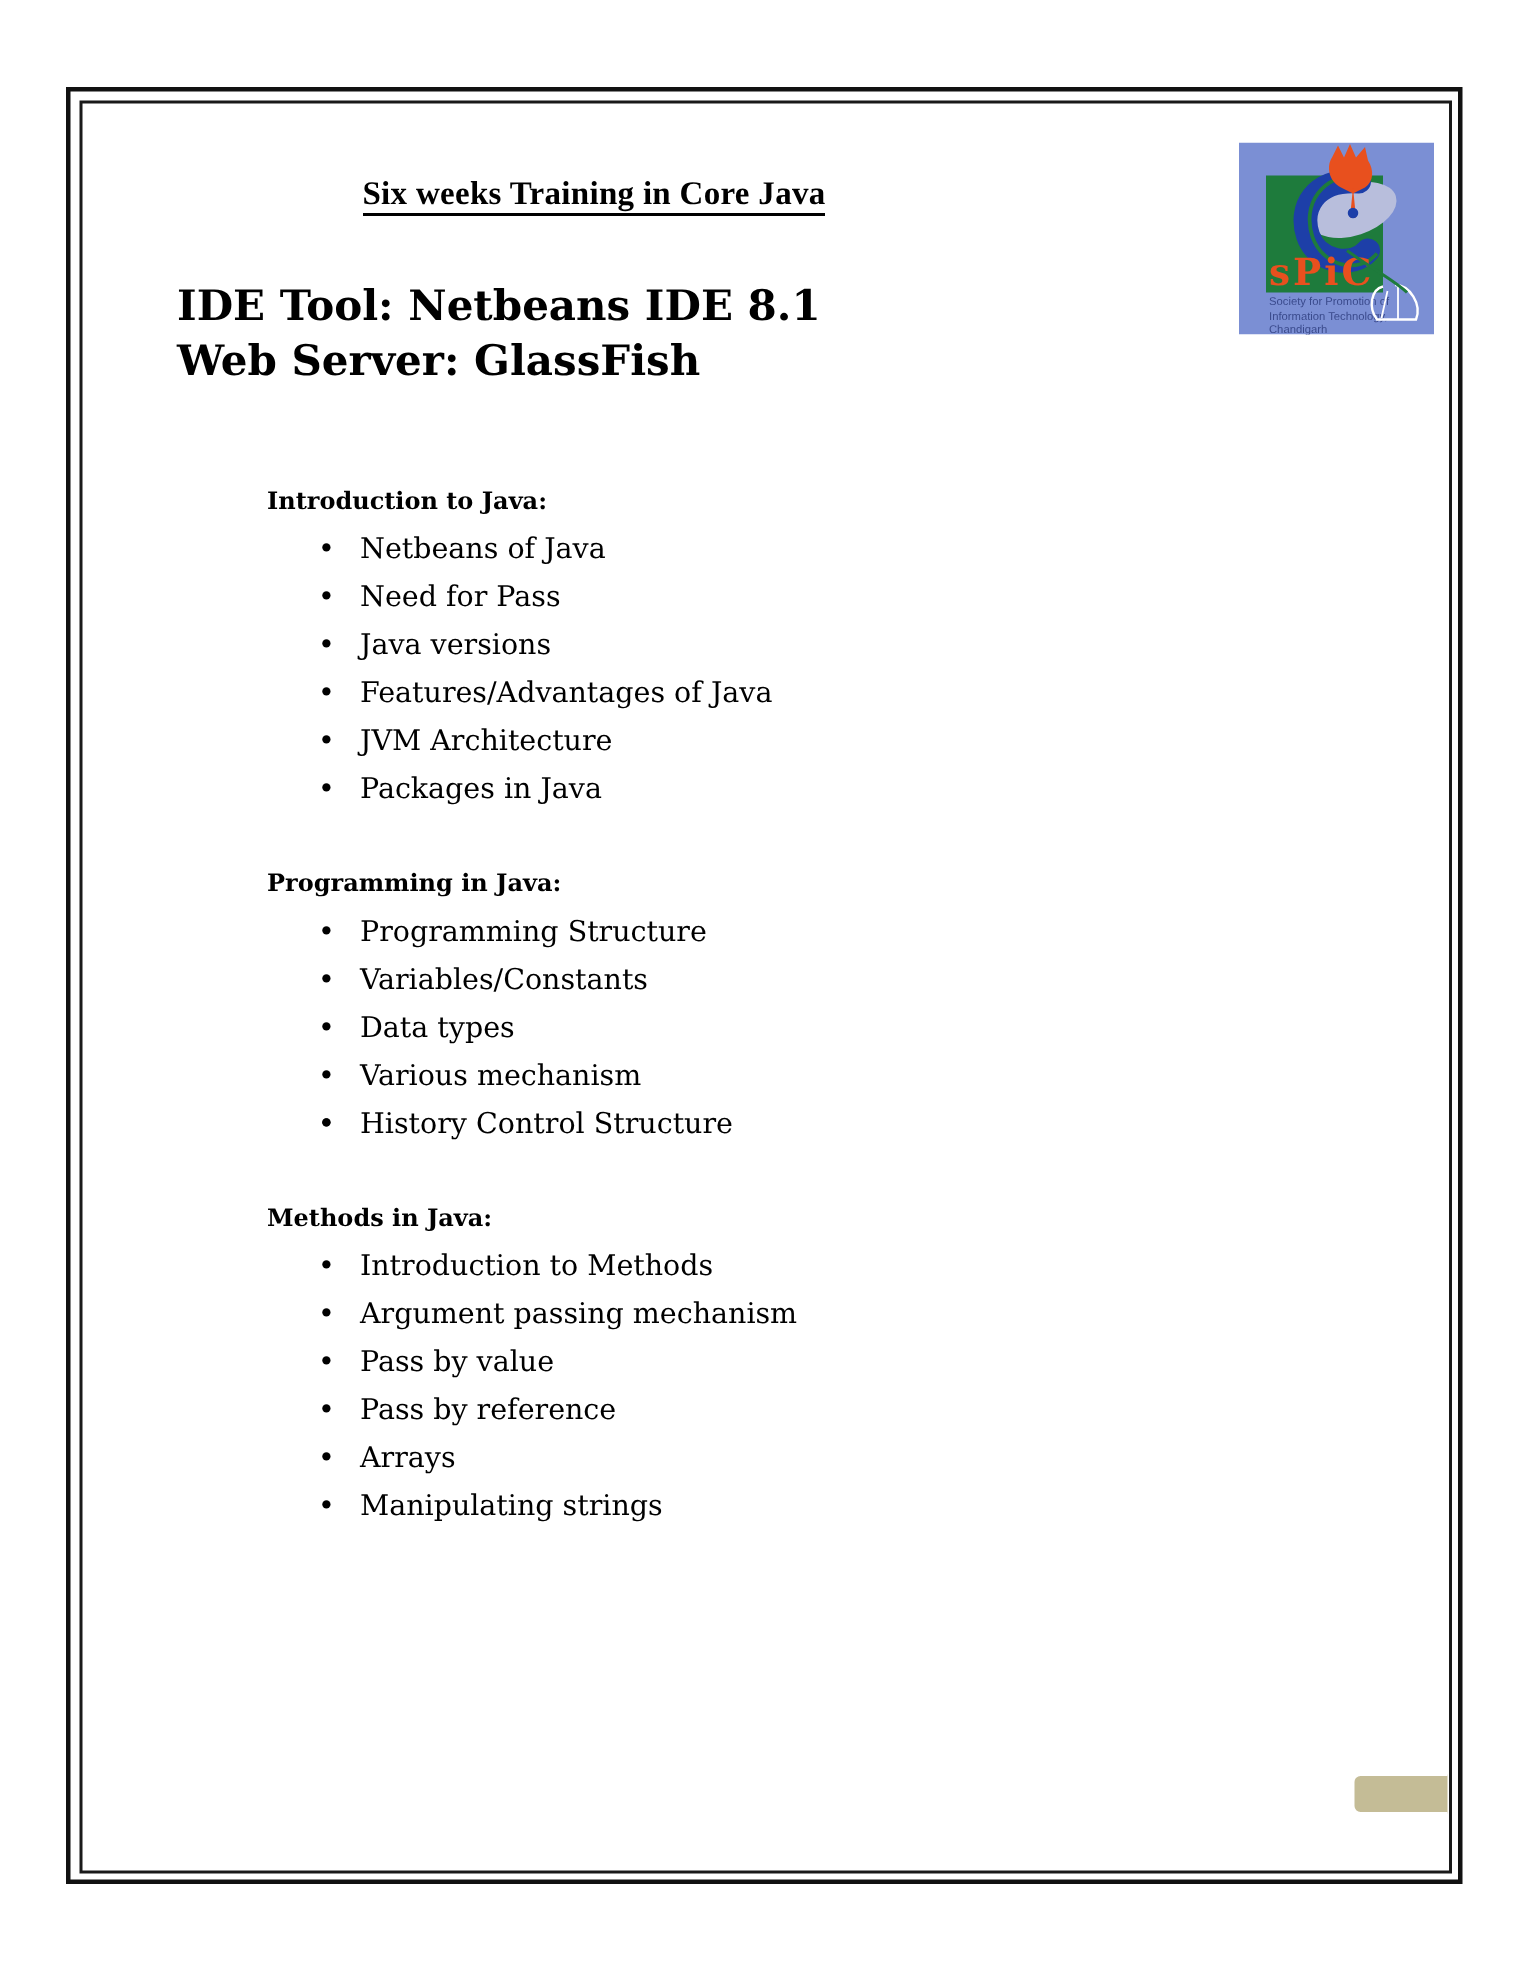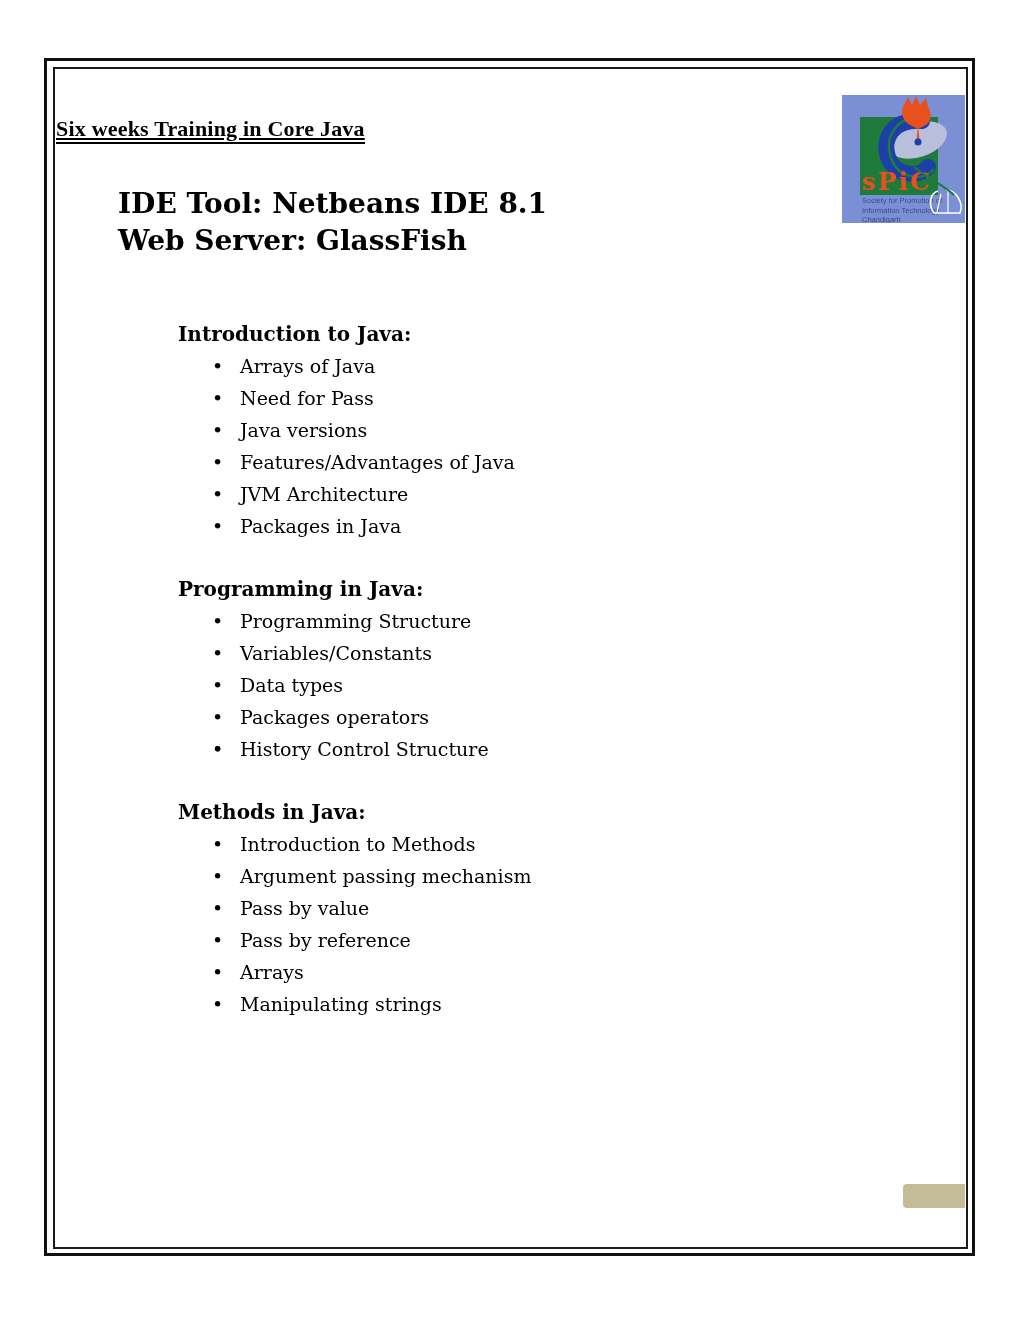--- a/index.html
+++ b/index.html
@@ -44,39 +44,38 @@
     left: 56px;
     top: 70px;
     width: 909px;
     height: 1176px;
     overflow: hidden;
   }
 
   
   .logo {
     position: absolute;
-    left: 786px;
+    left: 770px;
     top: 25px;
     width: 130px;
     height: 128px;
   }
   .logo svg { display: block; width: 130px; height: 128px; }
 
   
   .doc-title {
     position: absolute;
     left: 0px;
     top: 46px;
     width: 680px;
-    text-align: left;
+    text-align: center;
     font-family: "Liberation Serif", serif;
     font-weight: bold;
     font-size: 22px;
     letter-spacing: 0.2px;
-    text-decoration: underline;
   }
   .doc-title span {
     border-bottom: 2px solid #000;
     padding-bottom: 1px;
   }
 
   
   .header-lines {
     position: absolute;
     left: 62px;
@@ -96,21 +95,21 @@
     position: absolute;
     left: 62px;
     top: 248px;
     width: 760px;
   }
   .section { margin-bottom: 31px; }
   .section:last-child { margin-bottom: 0; }
   .section-heading {
     font-family: "DejaVu Serif", "Liberation Serif", serif;
     font-weight: bold;
-    font-size: 20px;
+    font-size: 16px;
     line-height: 32px;
     margin-left: 60px;
   }
   .bullet-list {
     list-style: none;
     margin: 0;
     padding: 0;
   }
   .bullet-item {
     position: relative;
@@ -179,21 +178,21 @@
     <div class="header-line">Web Server: GlassFish</div>
   </div>
 
   <div class="sections">
 
     <div class="section">
       <div class="section-heading">Introduction to Java:</div>
       <ul class="bullet-list">
         <li class="bullet-item">
           <span class="bullet-dot">•</span>
-          <span>Arrays of Java</span>
+          <span>Netbeans of Java</span>
         </li>
         <li class="bullet-item">
           <span class="bullet-dot">•</span>
           <span>Need for Pass</span>
         </li>
         <li class="bullet-item">
           <span class="bullet-dot">•</span>
           <span>Java versions</span>
         </li>
         <li class="bullet-item">
@@ -221,21 +220,21 @@
         <li class="bullet-item">
           <span class="bullet-dot">•</span>
           <span>Variables/Constants</span>
         </li>
         <li class="bullet-item">
           <span class="bullet-dot">•</span>
           <span>Data types</span>
         </li>
         <li class="bullet-item">
           <span class="bullet-dot">•</span>
-          <span>Packages operators</span>
+          <span>Various mechanism</span>
         </li>
         <li class="bullet-item">
           <span class="bullet-dot">•</span>
         </li>
         <li class="bullet-item">
           <span class="bullet-dot">•</span>
           <span>History Control Structure</span>
         </li>
       </ul>
     </div>

